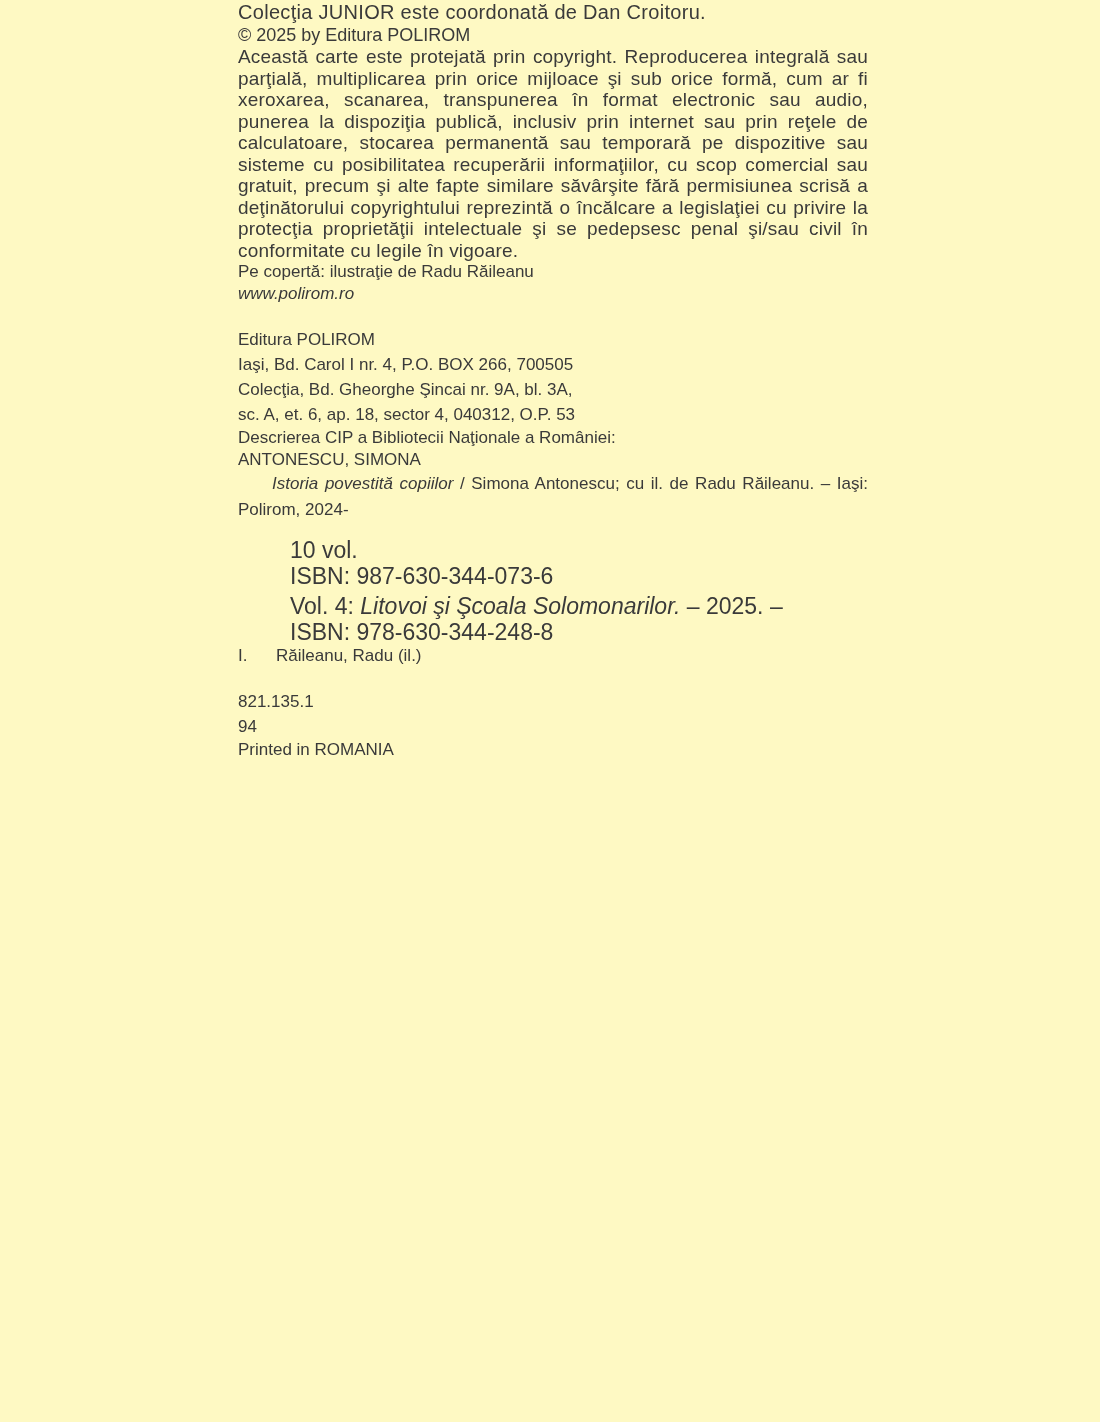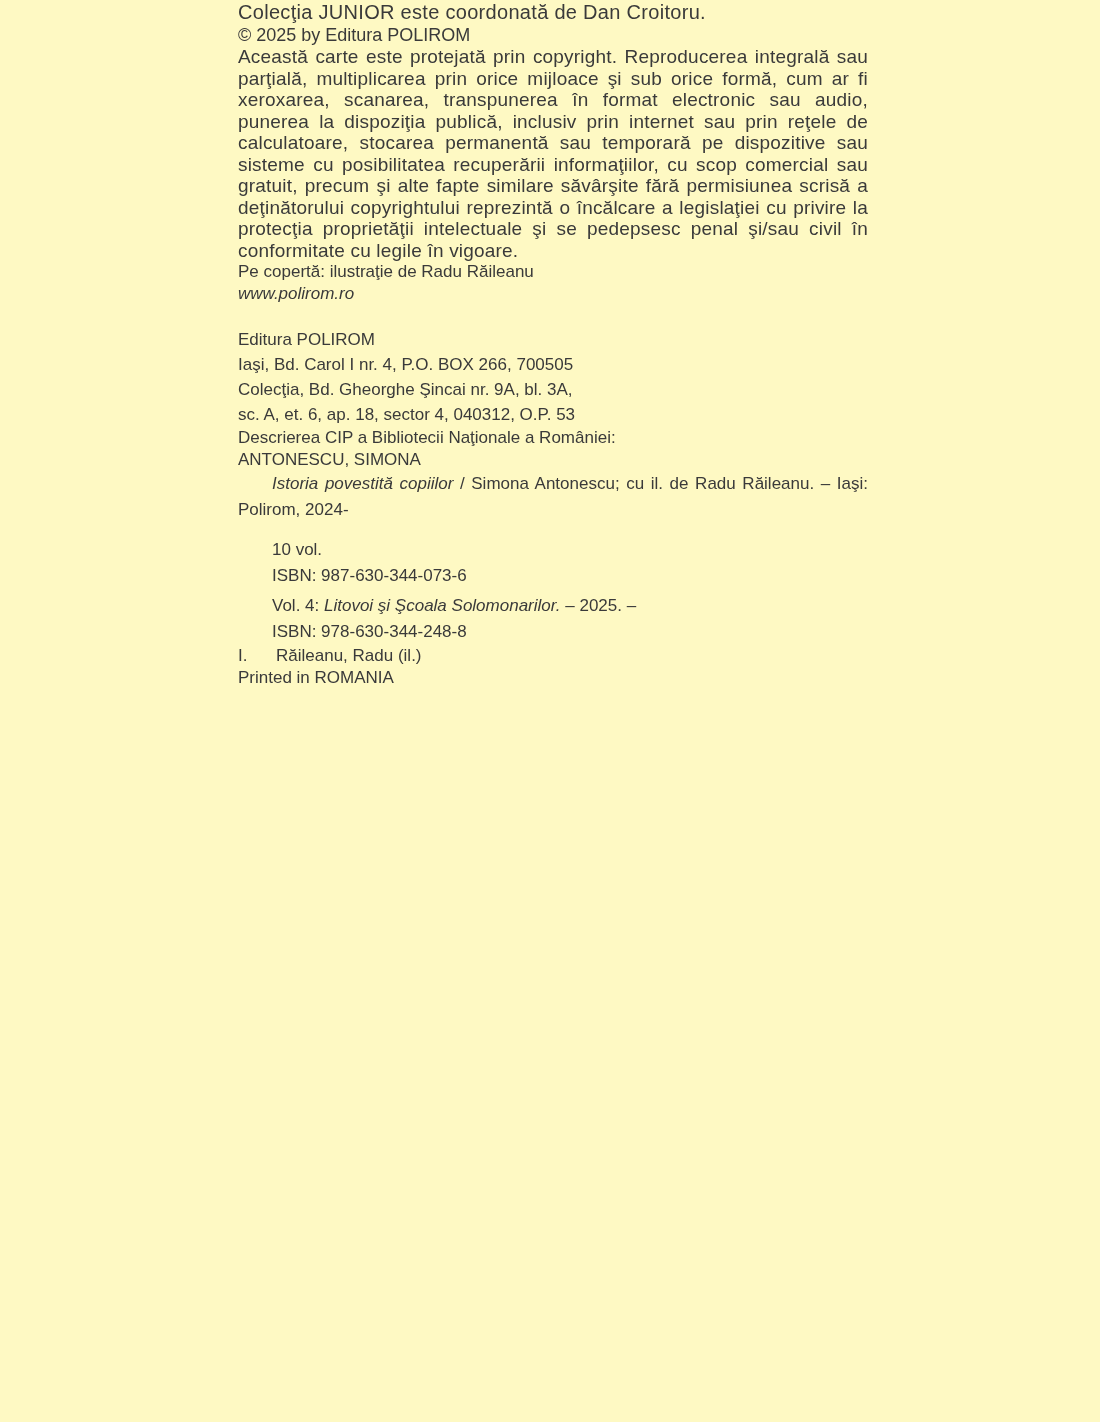--- a/index.html
+++ b/index.html
@@ -70,22 +70,22 @@
     line-height: 22px;
   }
   .cip-title {
     margin-top: 8px;
     font-size: 17px;
     line-height: 26px;
     text-align: justify;
     text-indent: 34px;
   }
   .vol-block {
-    margin-left: 34px;
-    font-size: 17px;
+    margin-left: 52px;
+    font-size: 23px;
     line-height: 26px;
   }
   .vol-block.first { margin-top: 14px; }
   .vol-block.second { margin-top: 4px; }
   .responsibility {
     margin-top: 14px;
     font-size: 17px;
     line-height: 22px;
   }
   .resp-num {
@@ -138,17 +138,21 @@
       <p>ISBN: 987-630-344-073-6</p>
     </div>
 
     <div class="vol-block second">
       <p><span>Vol. 4: </span><span class="italic">Litovoi şi Şcoala Solomonarilor.</span><span> – 2025. –</span></p>
       <p>ISBN: 978-630-344-248-8</p>
     </div>
 
     <p class="responsibility"><span class="resp-num">I.</span><span>Răileanu, Radu (il.)</span></p>
 
+    <div class="udc-block">
+      <p>821.135.1</p>
+      <p>94</p>
+    </div>
 
     <p class="printed-line">Printed in ROMANIA</p>
 
   </div>
 </div>
 
 </body></html>

